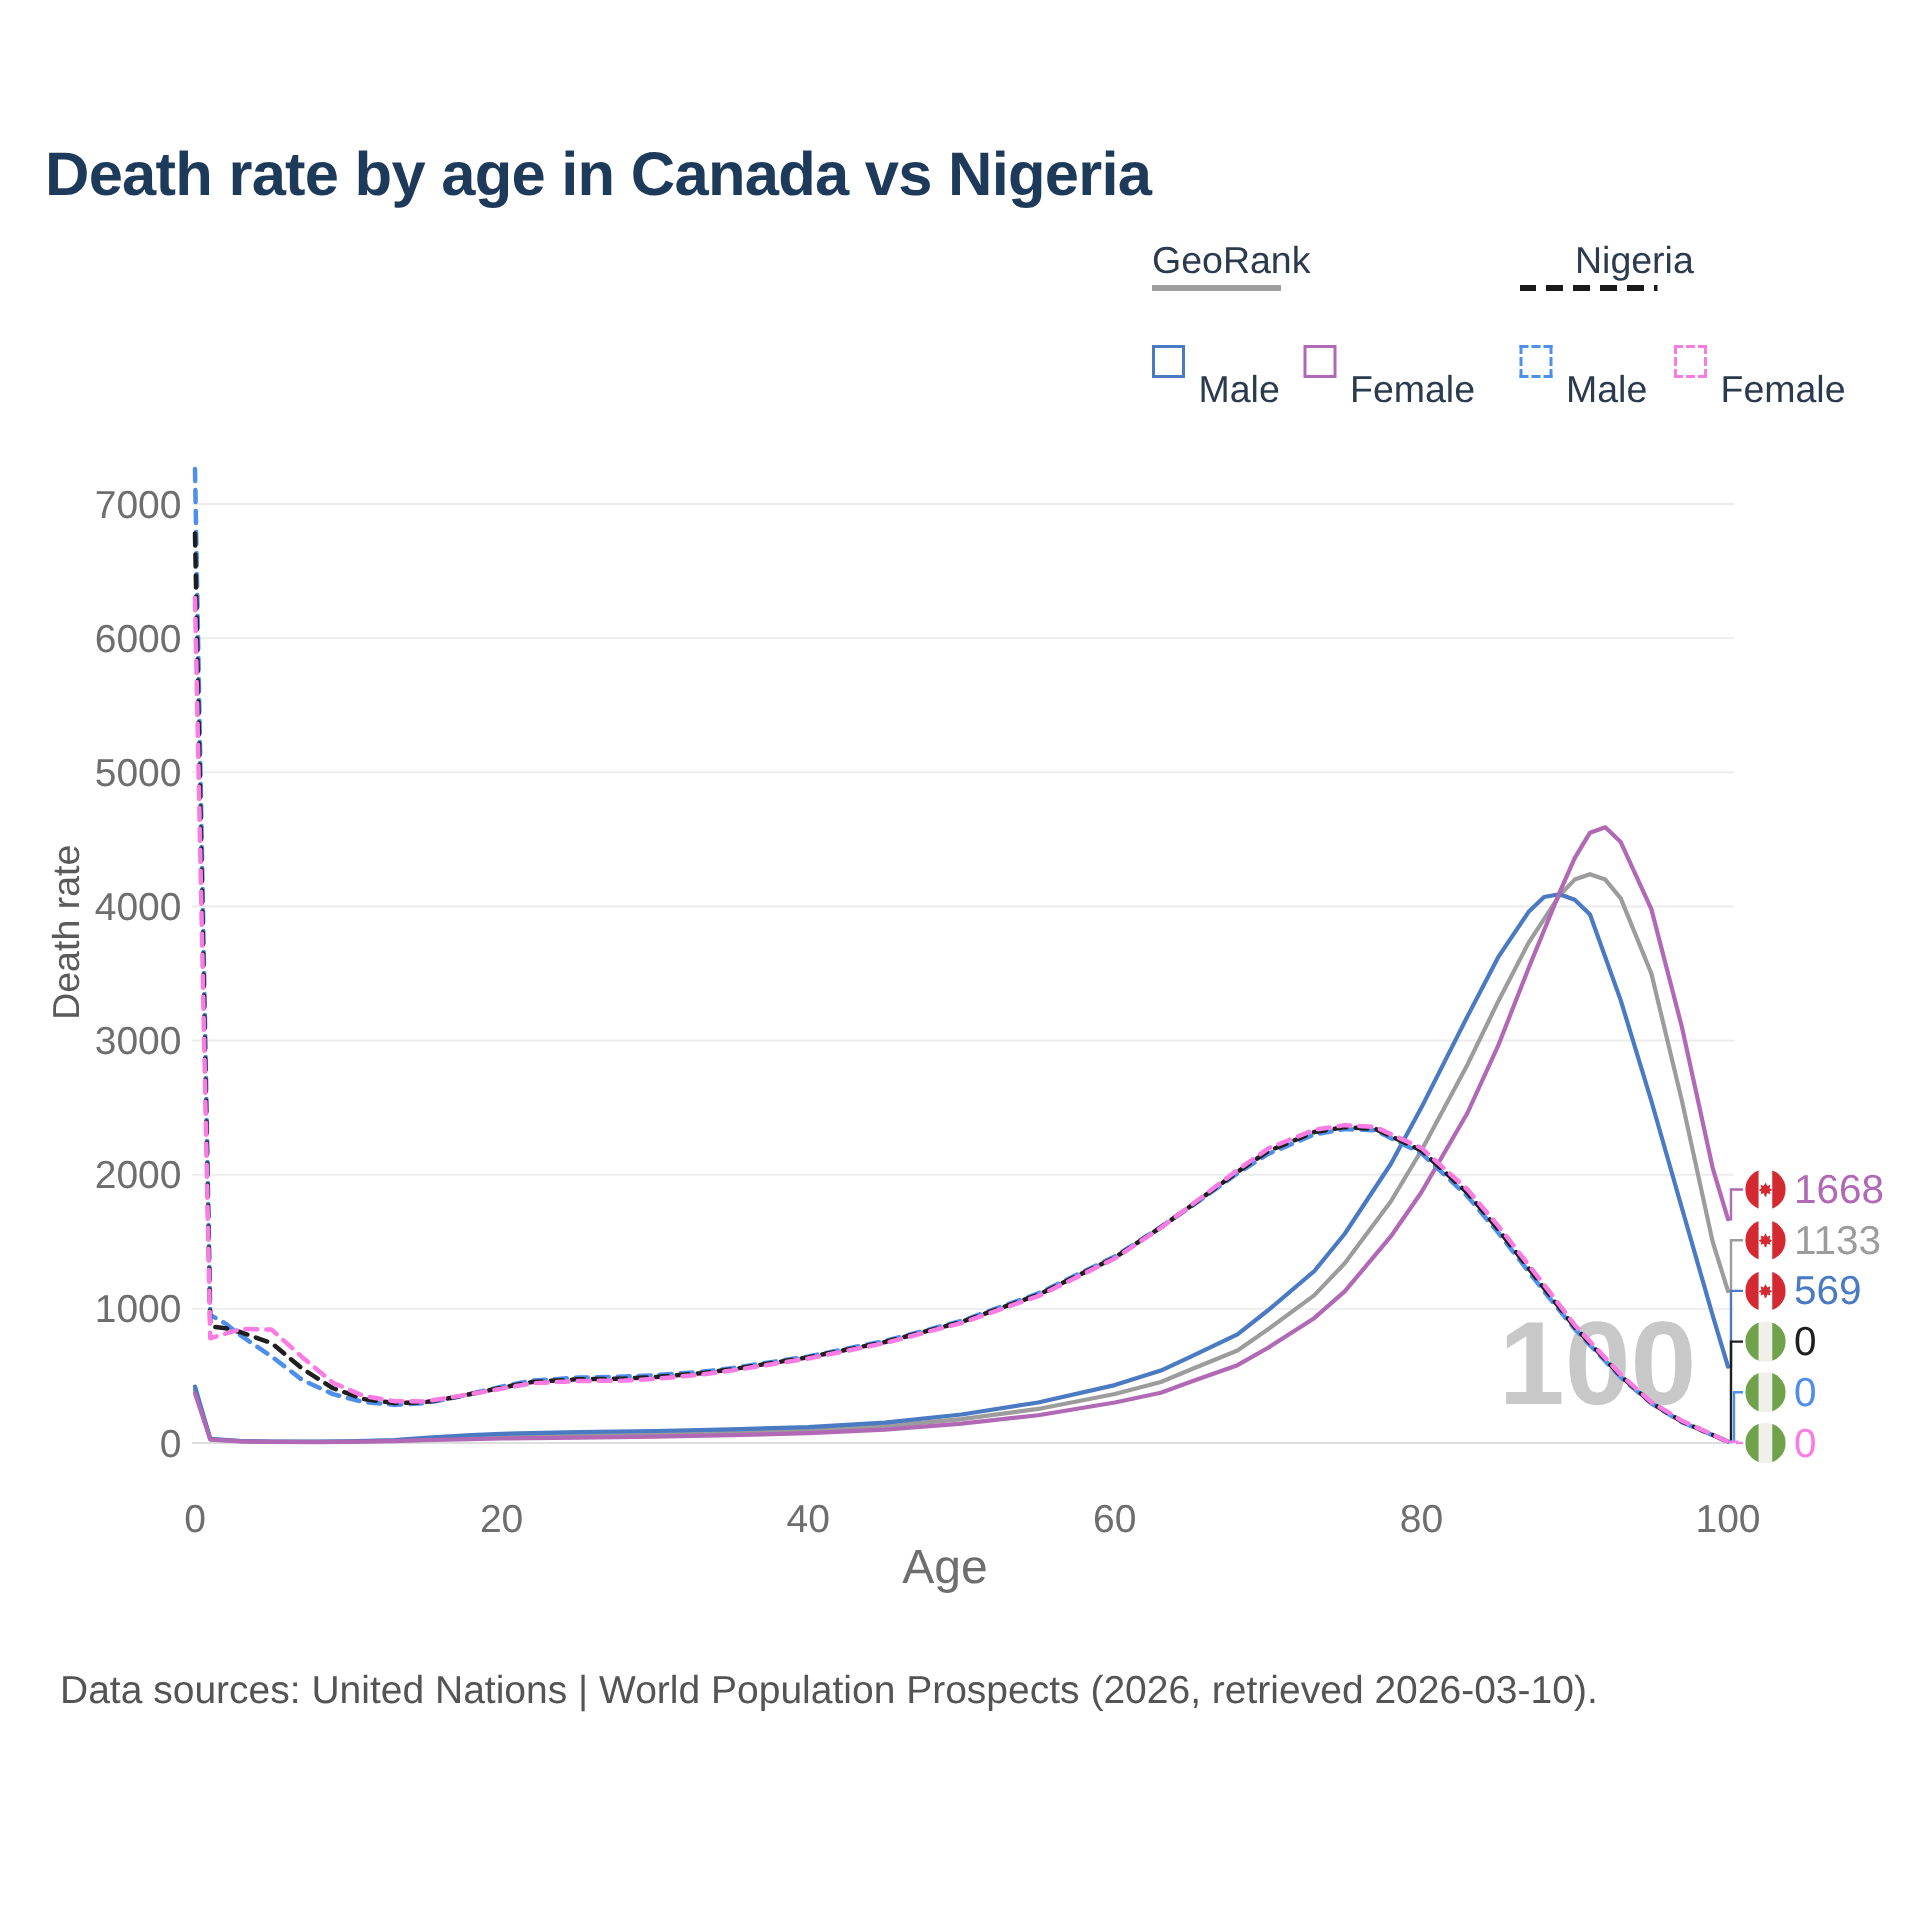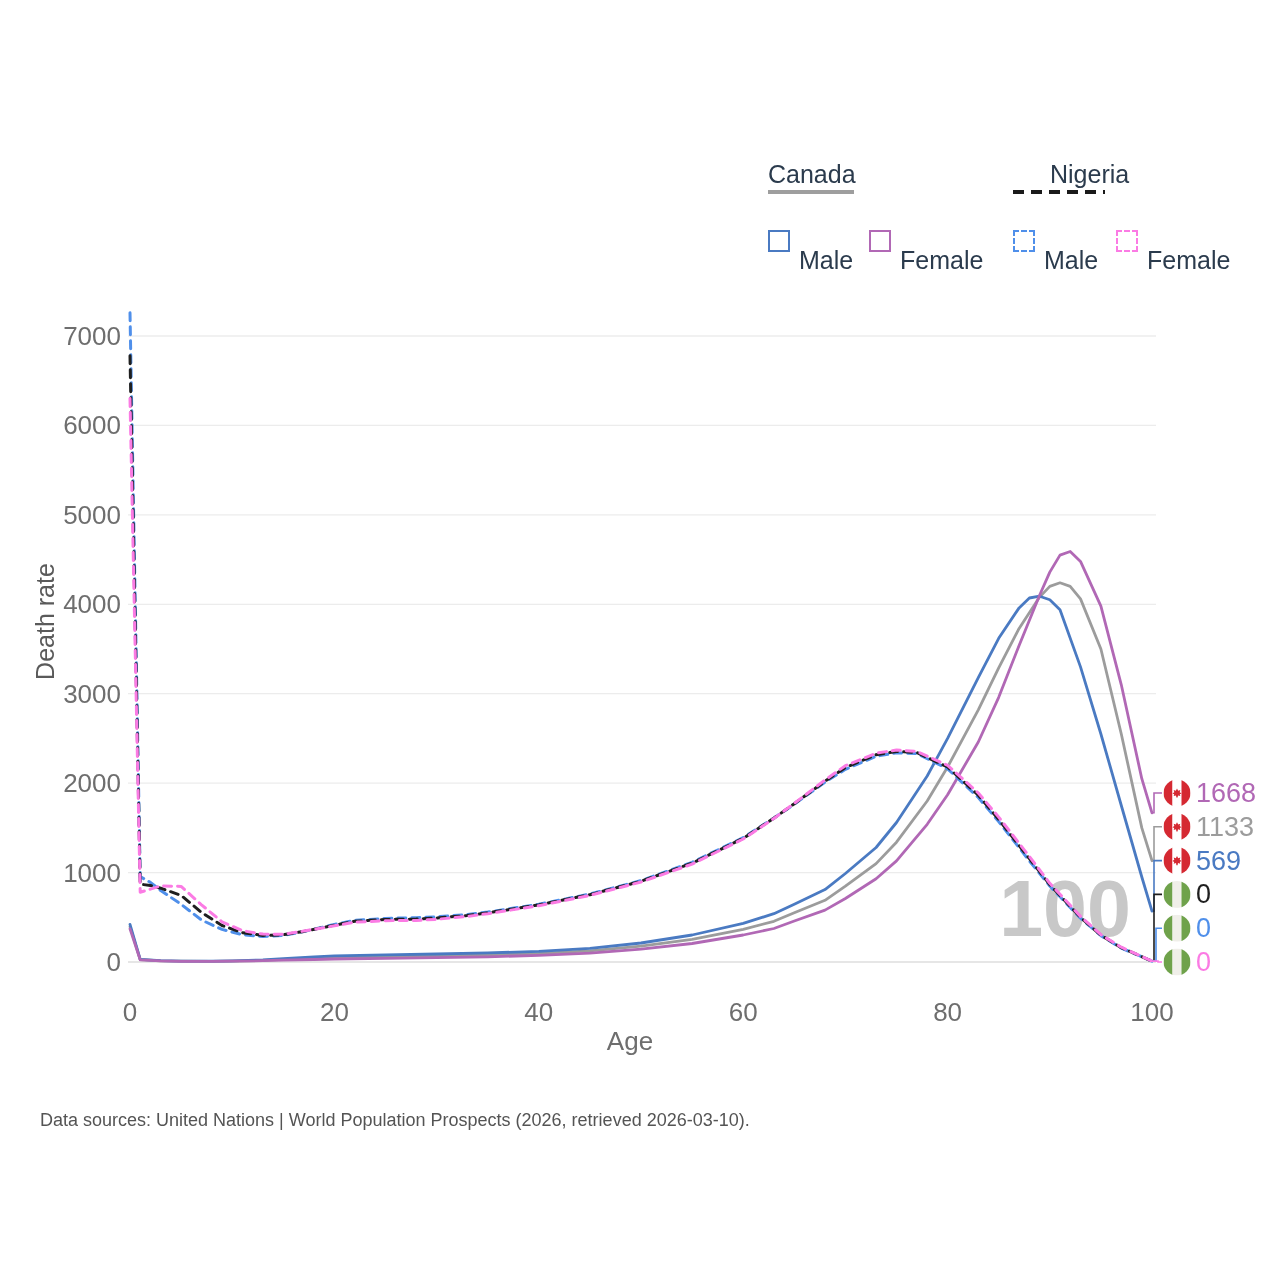--- a/index.html
+++ b/index.html
@@ -12,30 +12,31 @@
   .lg-name{position:absolute;font-size:25px;color:#2b3b4d;z-index:2;}
   .lg-rule{position:absolute;height:4px;z-index:2;}
   .lg-item{position:absolute;display:flex;align-items:center;gap:9px;z-index:2;}
   .lg-box{width:22px;height:22px;box-sizing:border-box;background:#fff;}
   .lg-box.solid{border:2.5px solid #888;}
   .lg-box.dashed{border:2.5px dashed #888;}
   .lg-label{font-size:25px;color:#2b3b4d;margin-top:40px;}
   .yaxis-title{position:absolute;left:-105px;top:607px;width:300px;text-align:center;
                font-size:25px;color:#5a5a5a;transform:rotate(-90deg);z-index:2;}
   .xaxis-title{position:absolute;left:530px;top:1026px;width:200px;text-align:center;
-               font-size:26px;color:#6e6e6e;z-index:2;}
-  .footer{position:absolute;left:40px;top:1106px;font-size:18px;color:#545454;line-height:1.58;z-index:2;}
+               font-size:32px;color:#6e6e6e;z-index:2;}
+  .footer{position:absolute;left:40px;top:1106px;font-size:26px;color:#545454;line-height:1.58;z-index:2;}
 </style>
 </head>
 <body>
 
 <div class="page">
 
+  <div class="title">Death rate by age in Canada vs Nigeria</div>
 
-  <div class="lg-name" style="left:768px;top:160px;">Canada</div>
+  <div class="lg-name" style="left:768px;top:160px;">GeoRank</div>
   <div class="lg-rule" id="lg-rule-0" style="left: 768px; top: 190px; width: 86px; background: rgb(158, 158, 158);"></div>
   <div class="lg-item" style="left:768px;top:206px;">
     <span class="lg-box solid" style="border-color: rgb(74, 122, 194);"></span>
     <span class="lg-label">Male</span>
   </div>
   <div class="lg-item" style="left:869px;top:206px;">
     <span class="lg-box solid" style="border-color: rgb(177, 104, 181);"></span>
     <span class="lg-label">Female</span>
   </div>
 

